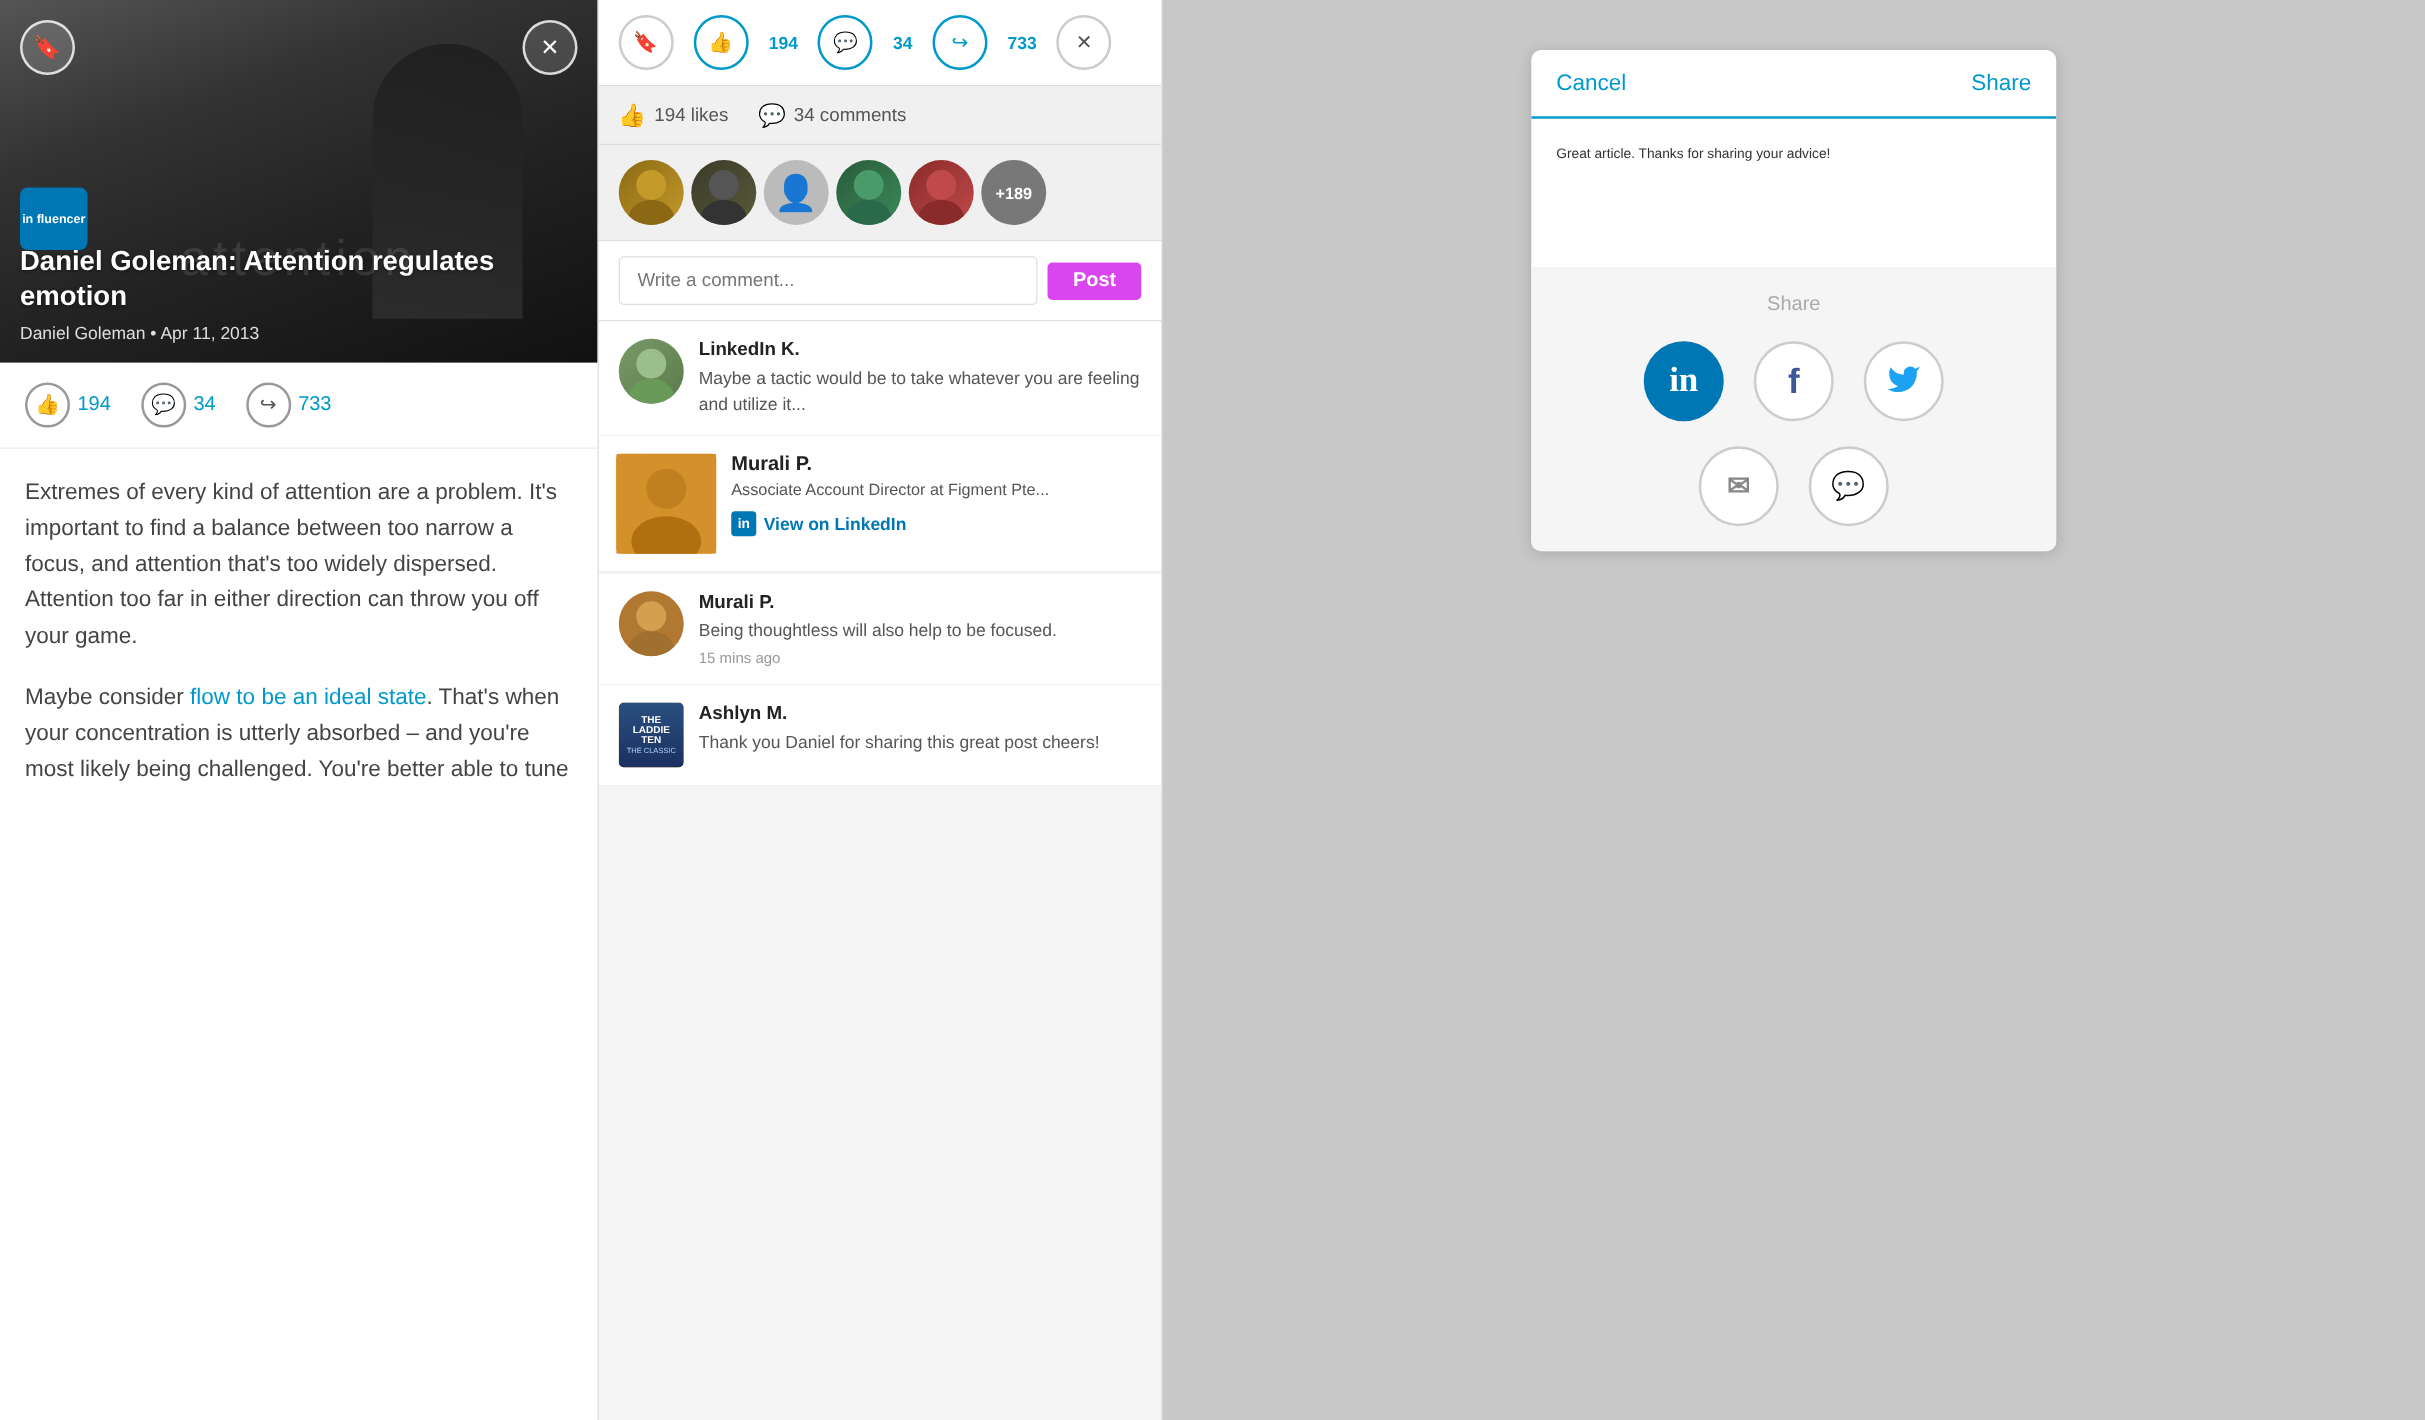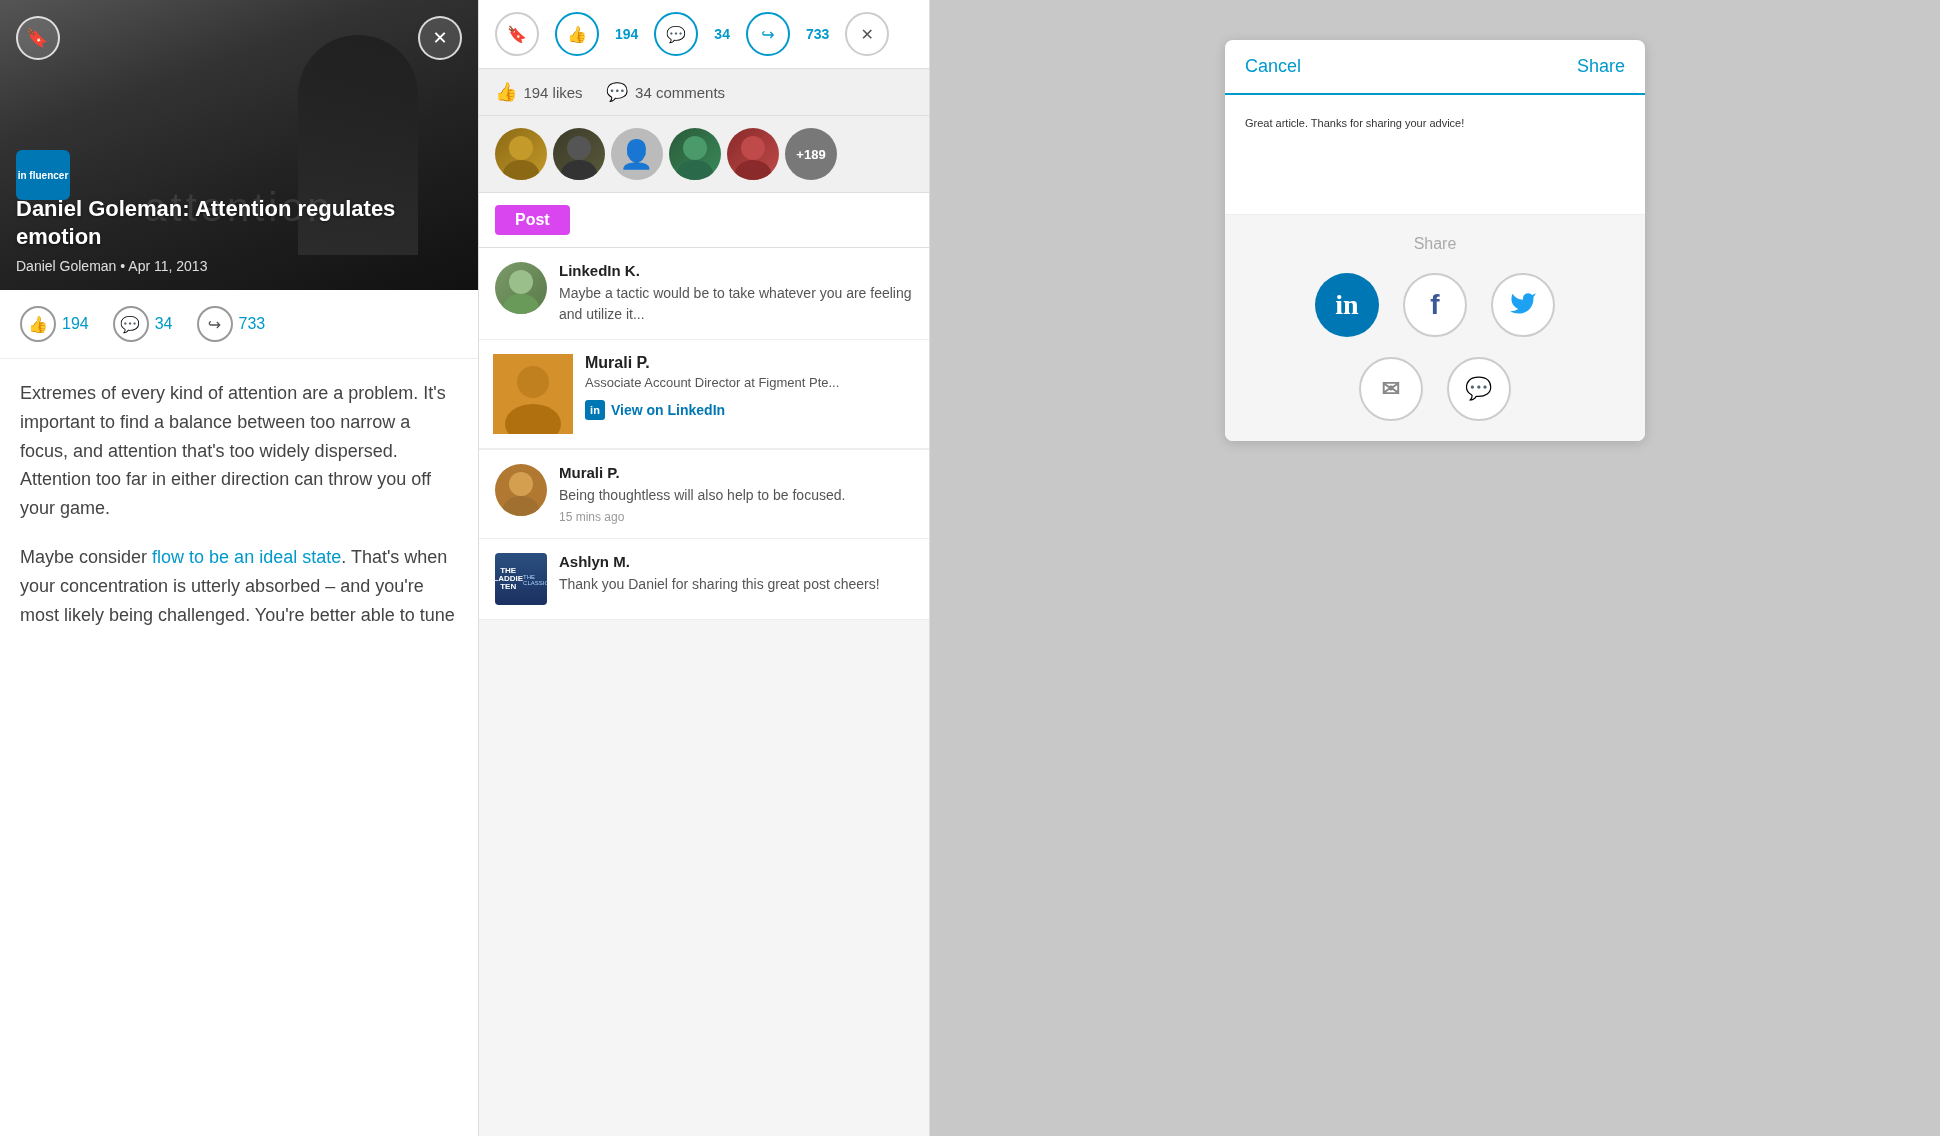--- a/index.html
+++ b/index.html
@@ -643,20 +643,21 @@
           <circle cx="26" cy="20" r="12" fill="#c04a4a"></circle>
           <ellipse cx="26" cy="46" rx="18" ry="14" fill="#8a2a2a"></ellipse>
         </svg>
     </div>
     <div class="avatar-thumb avatar-more">
       <span>+189</span>
     </div>
   </div>
 
   <div class="comment-input-row">
+    <input type="text" class="comment-input" placeholder="Write a comment..." style="">
     <button class="post-btn">Post</button>
   </div>
 
   <div class="comments-list">
 
     <div class="comment-item">
       <div class="comment-avatar" style="background: linear-gradient(135deg,#7a9a6a,#5a7a4a);">
         <svg width="52" height="52" viewBox="0 0 52 52">
             <circle cx="26" cy="20" r="12" fill="#9abf8a"></circle>
             <ellipse cx="26" cy="46" rx="18" ry="14" fill="#6a9a5a"></ellipse>
@@ -699,21 +700,21 @@
       </div>
       <div class="comment-content">
         <div class="comment-name">Murali P.</div>
         <div class="comment-text">Being thoughtless will also help to be focused.</div>
         <div class="comment-time">15 mins ago</div>
       </div>
     </div>
 
     <div class="comment-item">
       <div class="comment-avatar" style="background:#e8d5a0;border-radius:4px;display:flex;align-items:center;justify-content:center;">
-        <div style="width:60px;height:52px;background:linear-gradient(180deg,#2a5080 0%,#1a3060 100%);border-radius:4px;display:flex;align-items:center;justify-content:center;flex-direction:row;">
+        <div style="width:60px;height:52px;background:linear-gradient(180deg,#2a5080 0%,#1a3060 100%);border-radius:4px;display:flex;align-items:center;justify-content:center;flex-direction:column;">
           <div style="font-size:8px;color:white;font-weight:bold;line-height:1;text-align:center;">THE<br>LADDIE<br>TEN</div>
           <div style="font-size:6px;color:#aad4ff;margin-top:2px;">THE CLASSIC</div>
         </div>
       </div>
       <div class="comment-content">
         <div class="comment-name">Ashlyn M.</div>
         <div class="comment-text">Thank you Daniel for sharing this great post cheers!</div>
       </div>
     </div>
 

